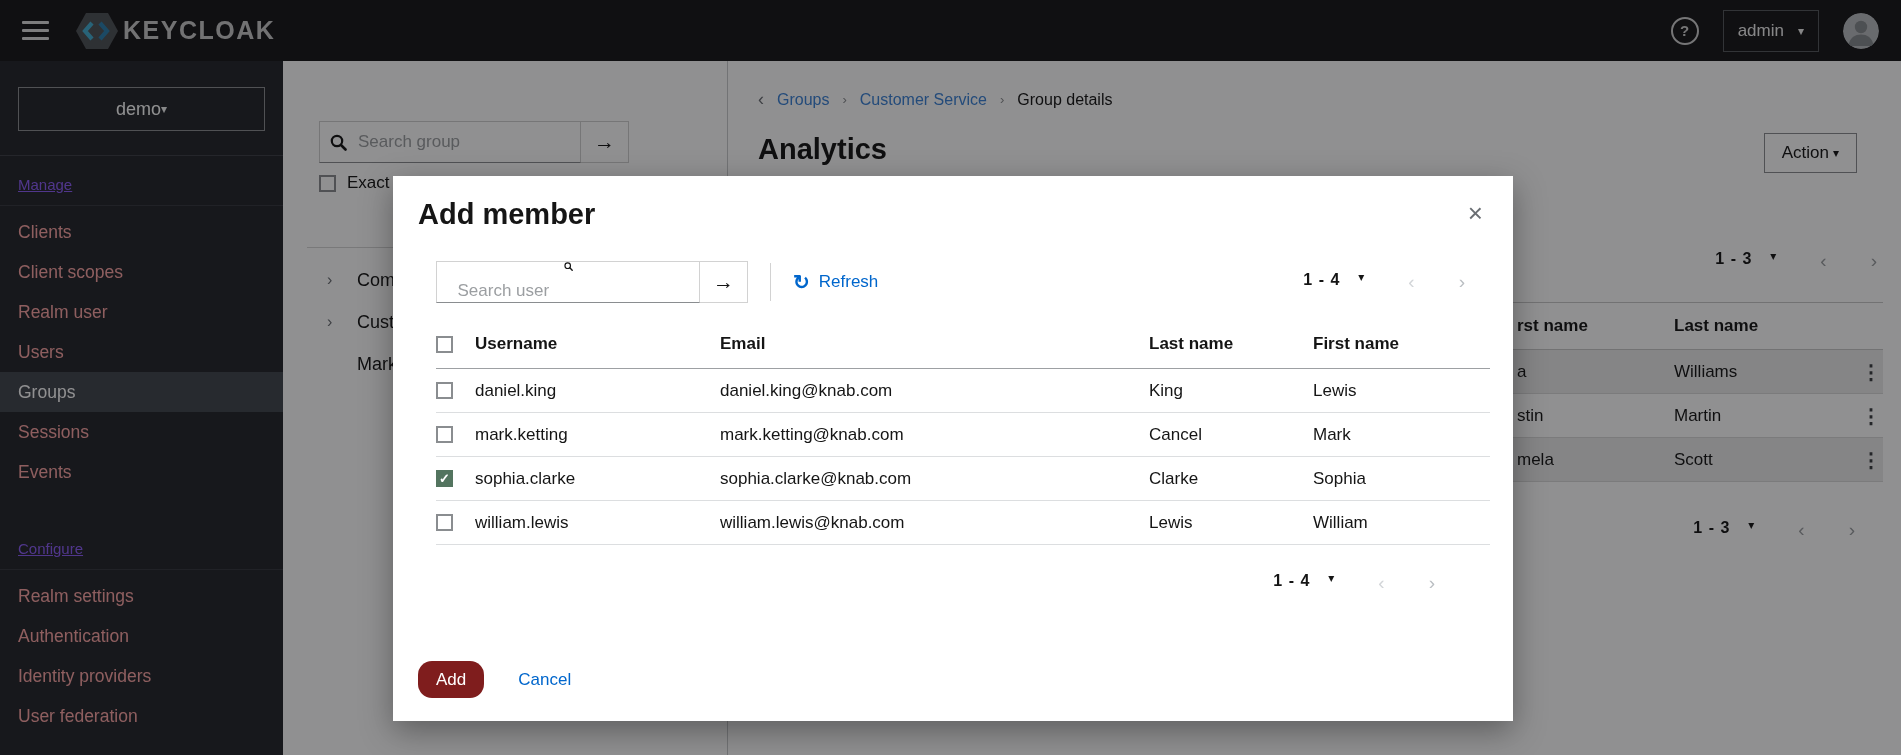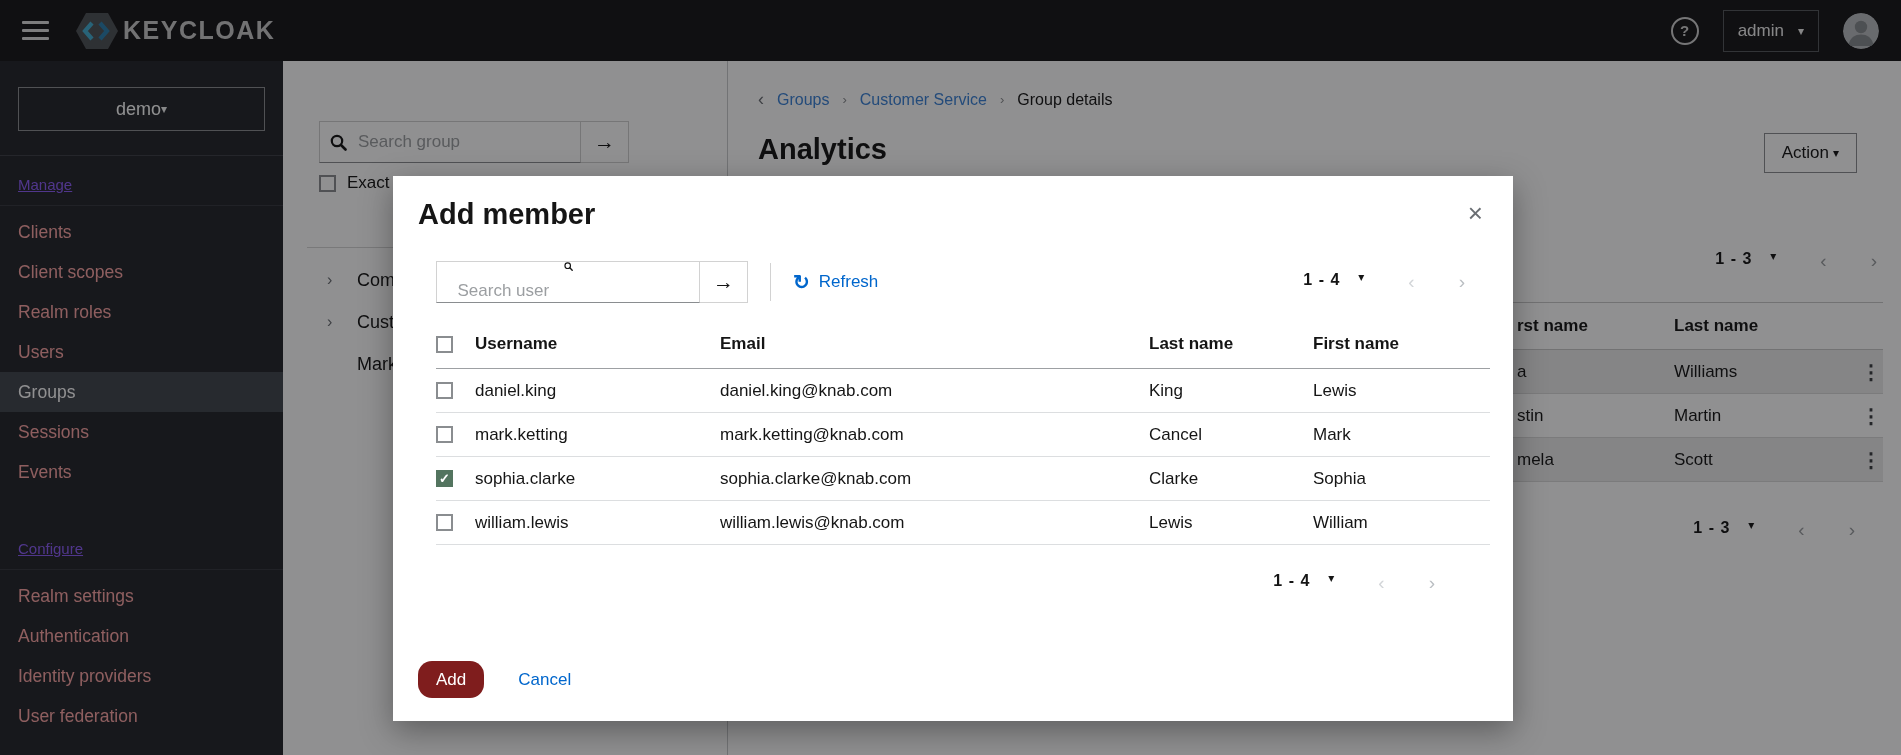--- a/index.html
+++ b/index.html
@@ -154,21 +154,21 @@
     <div class="realm" data-interactable="true">
       <span data-interactable="false">demo</span>
       <span class="caret" data-interactable="false">▾</span>
     </div>
     <div class="sb-divider" data-interactable="false"></div>
 
     <div class="nav-section-label" data-interactable="false">Manage</div>
     <div class="nav-list" data-interactable="false">
       <div class="nav-item" data-interactable="true">Clients</div>
       <div class="nav-item" data-interactable="true">Client scopes</div>
-      <div class="nav-item" data-interactable="true">Realm roles</div>
+      <div class="nav-item" data-interactable="true">Realm user</div>
       <div class="nav-item" data-interactable="true">Users</div>
       <div class="nav-item selected" data-interactable="true">Groups</div>
       <div class="nav-item" data-interactable="true">Sessions</div>
       <div class="nav-item" data-interactable="true">Events</div>
     </div>
 
     <div class="nav-section-label nav-gap" data-interactable="false">Configure</div>
     <div class="nav-list" data-interactable="false">
       <div class="nav-item" data-interactable="true">Realm settings</div>
       <div class="nav-item" data-interactable="true">Authentication</div>

